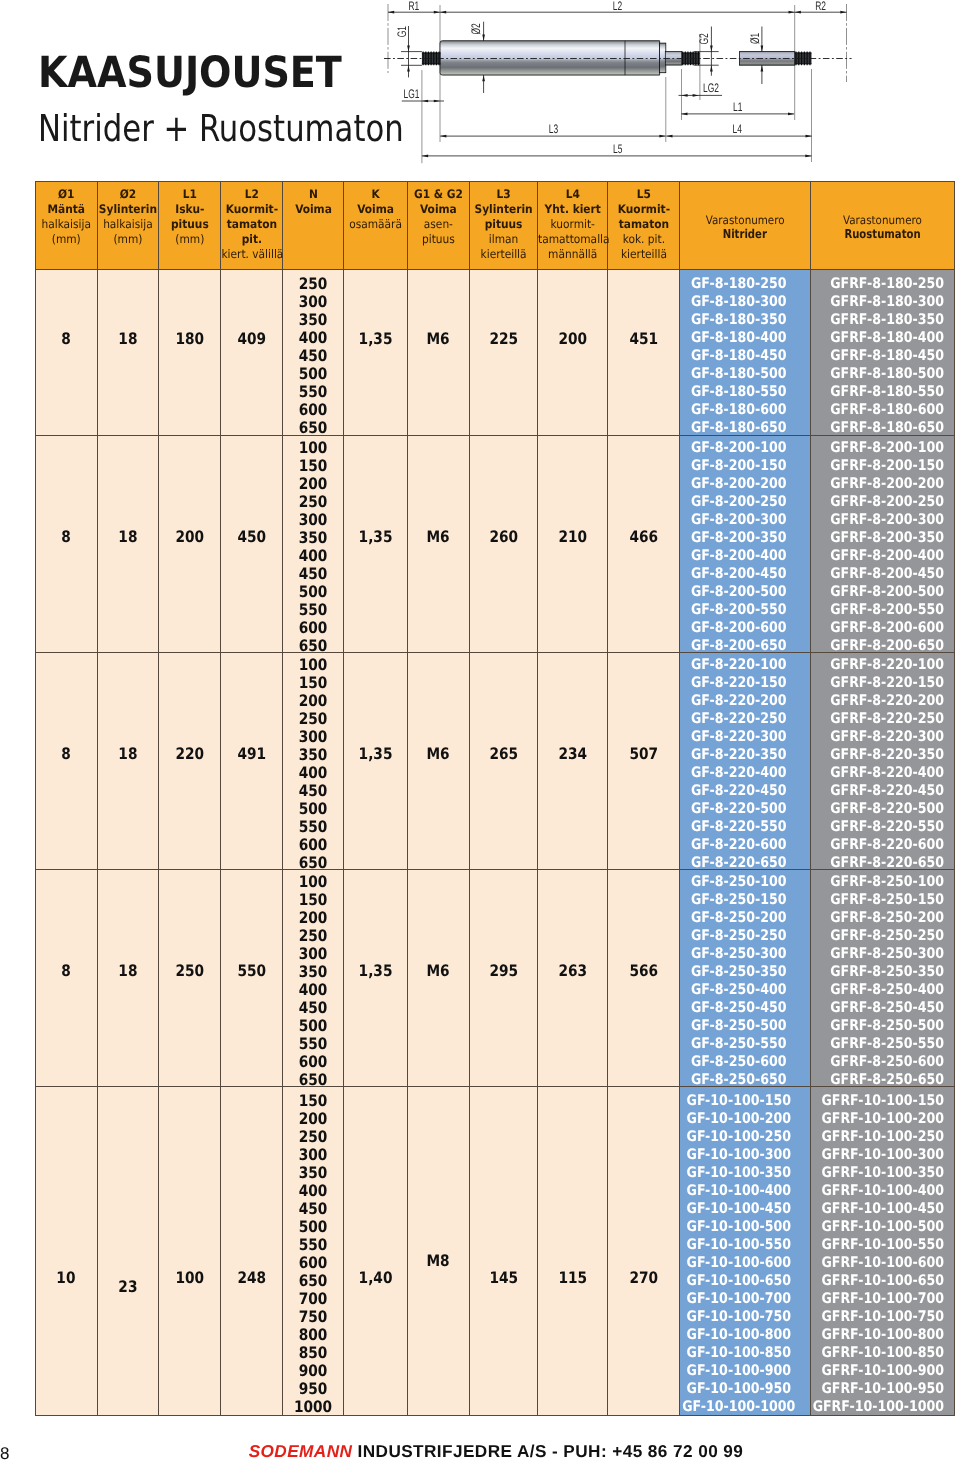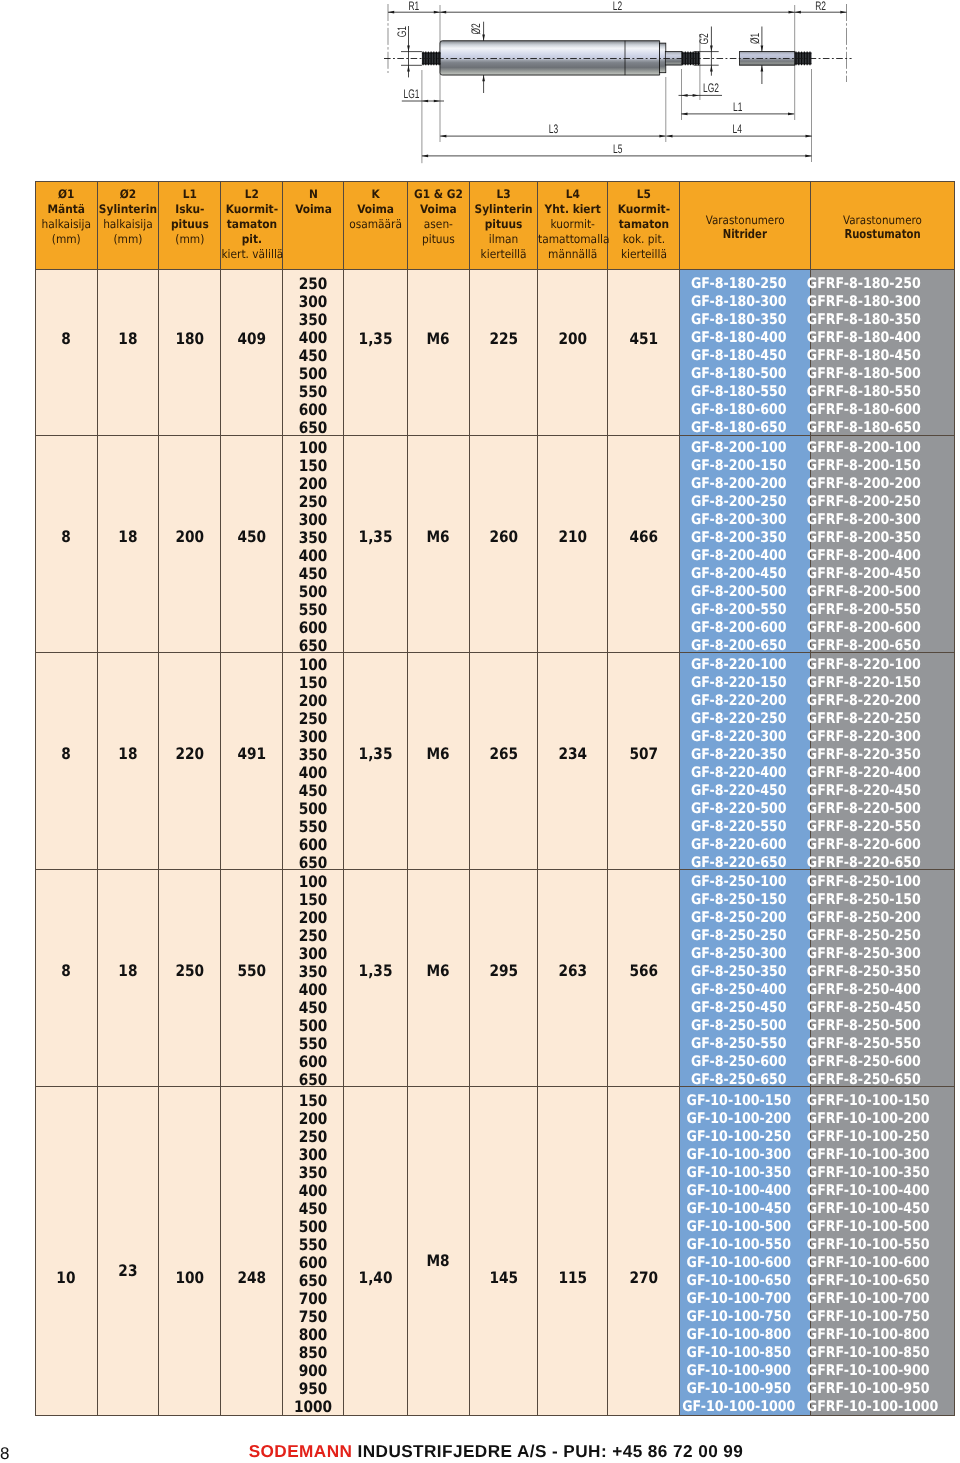--- a/index.html
+++ b/index.html
@@ -35,31 +35,35 @@
   .hdr .bl{font-weight:bold;font-size:11.8px;line-height:15.1px;white-space:nowrap;}
   .hdr .rl{font-weight:normal;font-size:11.8px;line-height:15.1px;white-space:nowrap;}
   .hdr-wide{background:#F5A623;color:#2b1a06;text-align:center;font-family:"DejaVu Sans",sans-serif;font-stretch:condensed;}
   .hdr-wide .l1{font-weight:normal;font-size:11.5px;line-height:14.3px;position:relative;top:2px;}
   .hdr-wide .l2{font-weight:bold;font-size:12.2px;line-height:14.6px;transform:scaleX(0.92);position:relative;top:2px;}
   .cell{background:#FCEAD7;text-align:center;font-family:"DejaVu Sans",sans-serif;font-stretch:condensed;font-weight:bold;font-size:15.8px;color:#111;}
   .cell span{display:inline-block;transform:scaleX(0.965);}
   .stack{background:#FCEAD7;text-align:center;font-family:"DejaVu Sans",sans-serif;font-stretch:condensed;font-weight:bold;font-size:15.8px;color:#111;line-height:18.0px;padding:0;}
   .stack div{transform:scaleX(0.965);position:relative;top:3px;}
   .pn{background:#76A3D5;color:#fff;text-align:center;font-family:"DejaVu Sans",sans-serif;font-stretch:condensed;font-weight:bold;font-size:14.6px;line-height:18.0px;padding:0;}
-  .pn2{background:#949699;color:#fff;text-align:left;font-family:"DejaVu Sans",sans-serif;font-stretch:condensed;font-weight:bold;font-size:14.6px;line-height:18.0px;padding:0;}
+  .pn2{background:#949699;color:#fff;text-align:right;font-family:"DejaVu Sans",sans-serif;font-stretch:condensed;font-weight:bold;font-size:14.6px;line-height:18.0px;padding:0;}
   .pn div,.pn2 div{white-space:nowrap;position:relative;top:3px;left:-6.6px;transform:scaleX(0.96);}
 
   #page-num{transform:translateZ(0);will-change:transform;position:absolute;left:0px;top:1444px;font-family:"Liberation Sans",sans-serif;font-size:17px;color:#111;}
   #footer{transform:translateZ(0);will-change:transform;position:absolute;left:16px;top:1441px;width:960px;text-align:center;font-family:"Liberation Sans",sans-serif;font-weight:bold;font-size:17.2px;letter-spacing:0.42px;color:#111;}
-  #footer .brand{color:#E32119;}
+  #footer .brand{color:#E32119;font-style:italic;}
 </style>
 </head>
 <body>
 
 <div class="page">
+<div id="title-block">
+  <div id="main-title">KAASUJOUSET</div>
+  <div id="sub-title">Nitrider + Ruostumaton</div>
+</div>
 <svg id="drawing" viewBox="0 0 960 175" width="960" height="175">
 <defs>
 <linearGradient id="gsteel" x1="0" y1="0" x2="0" y2="1">
 <stop offset="0" stop-color="#6e7277"></stop>
           <stop offset="0.05" stop-color="#9fa4aa"></stop>
           <stop offset="0.12" stop-color="#cdd2d9"></stop>
           <stop offset="0.22" stop-color="#f2f4f8"></stop>
           <stop offset="0.33" stop-color="#dfe3f0"></stop>
           <stop offset="0.45" stop-color="#ccd2e6"></stop>
           <stop offset="0.52" stop-color="#c6cbdd"></stop>
@@ -507,21 +511,21 @@
 <div>GFRF-8-250-400</div>
 <div>GFRF-8-250-450</div>
 <div>GFRF-8-250-500</div>
 <div>GFRF-8-250-550</div>
 <div>GFRF-8-250-600</div>
 <div>GFRF-8-250-650</div>
 </td>
 </tr>
 <tr style="height:329px">
 <td class="cell"><span style="position:relative;top:26.6px">10</span></td>
-<td class="cell"><span style="position:relative;top:19px">23</span></td>
+<td class="cell"><span style="position:relative;top:35px">23</span></td>
 <td class="cell"><span style="position:relative;top:26.6px">100</span></td>
 <td class="cell"><span style="position:relative;top:26.6px">248</span></td>
 <td class="stack">
 <div>150</div>
 <div>200</div>
 <div>250</div>
 <div>300</div>
 <div>350</div>
 <div>400</div>
 <div>450</div>

